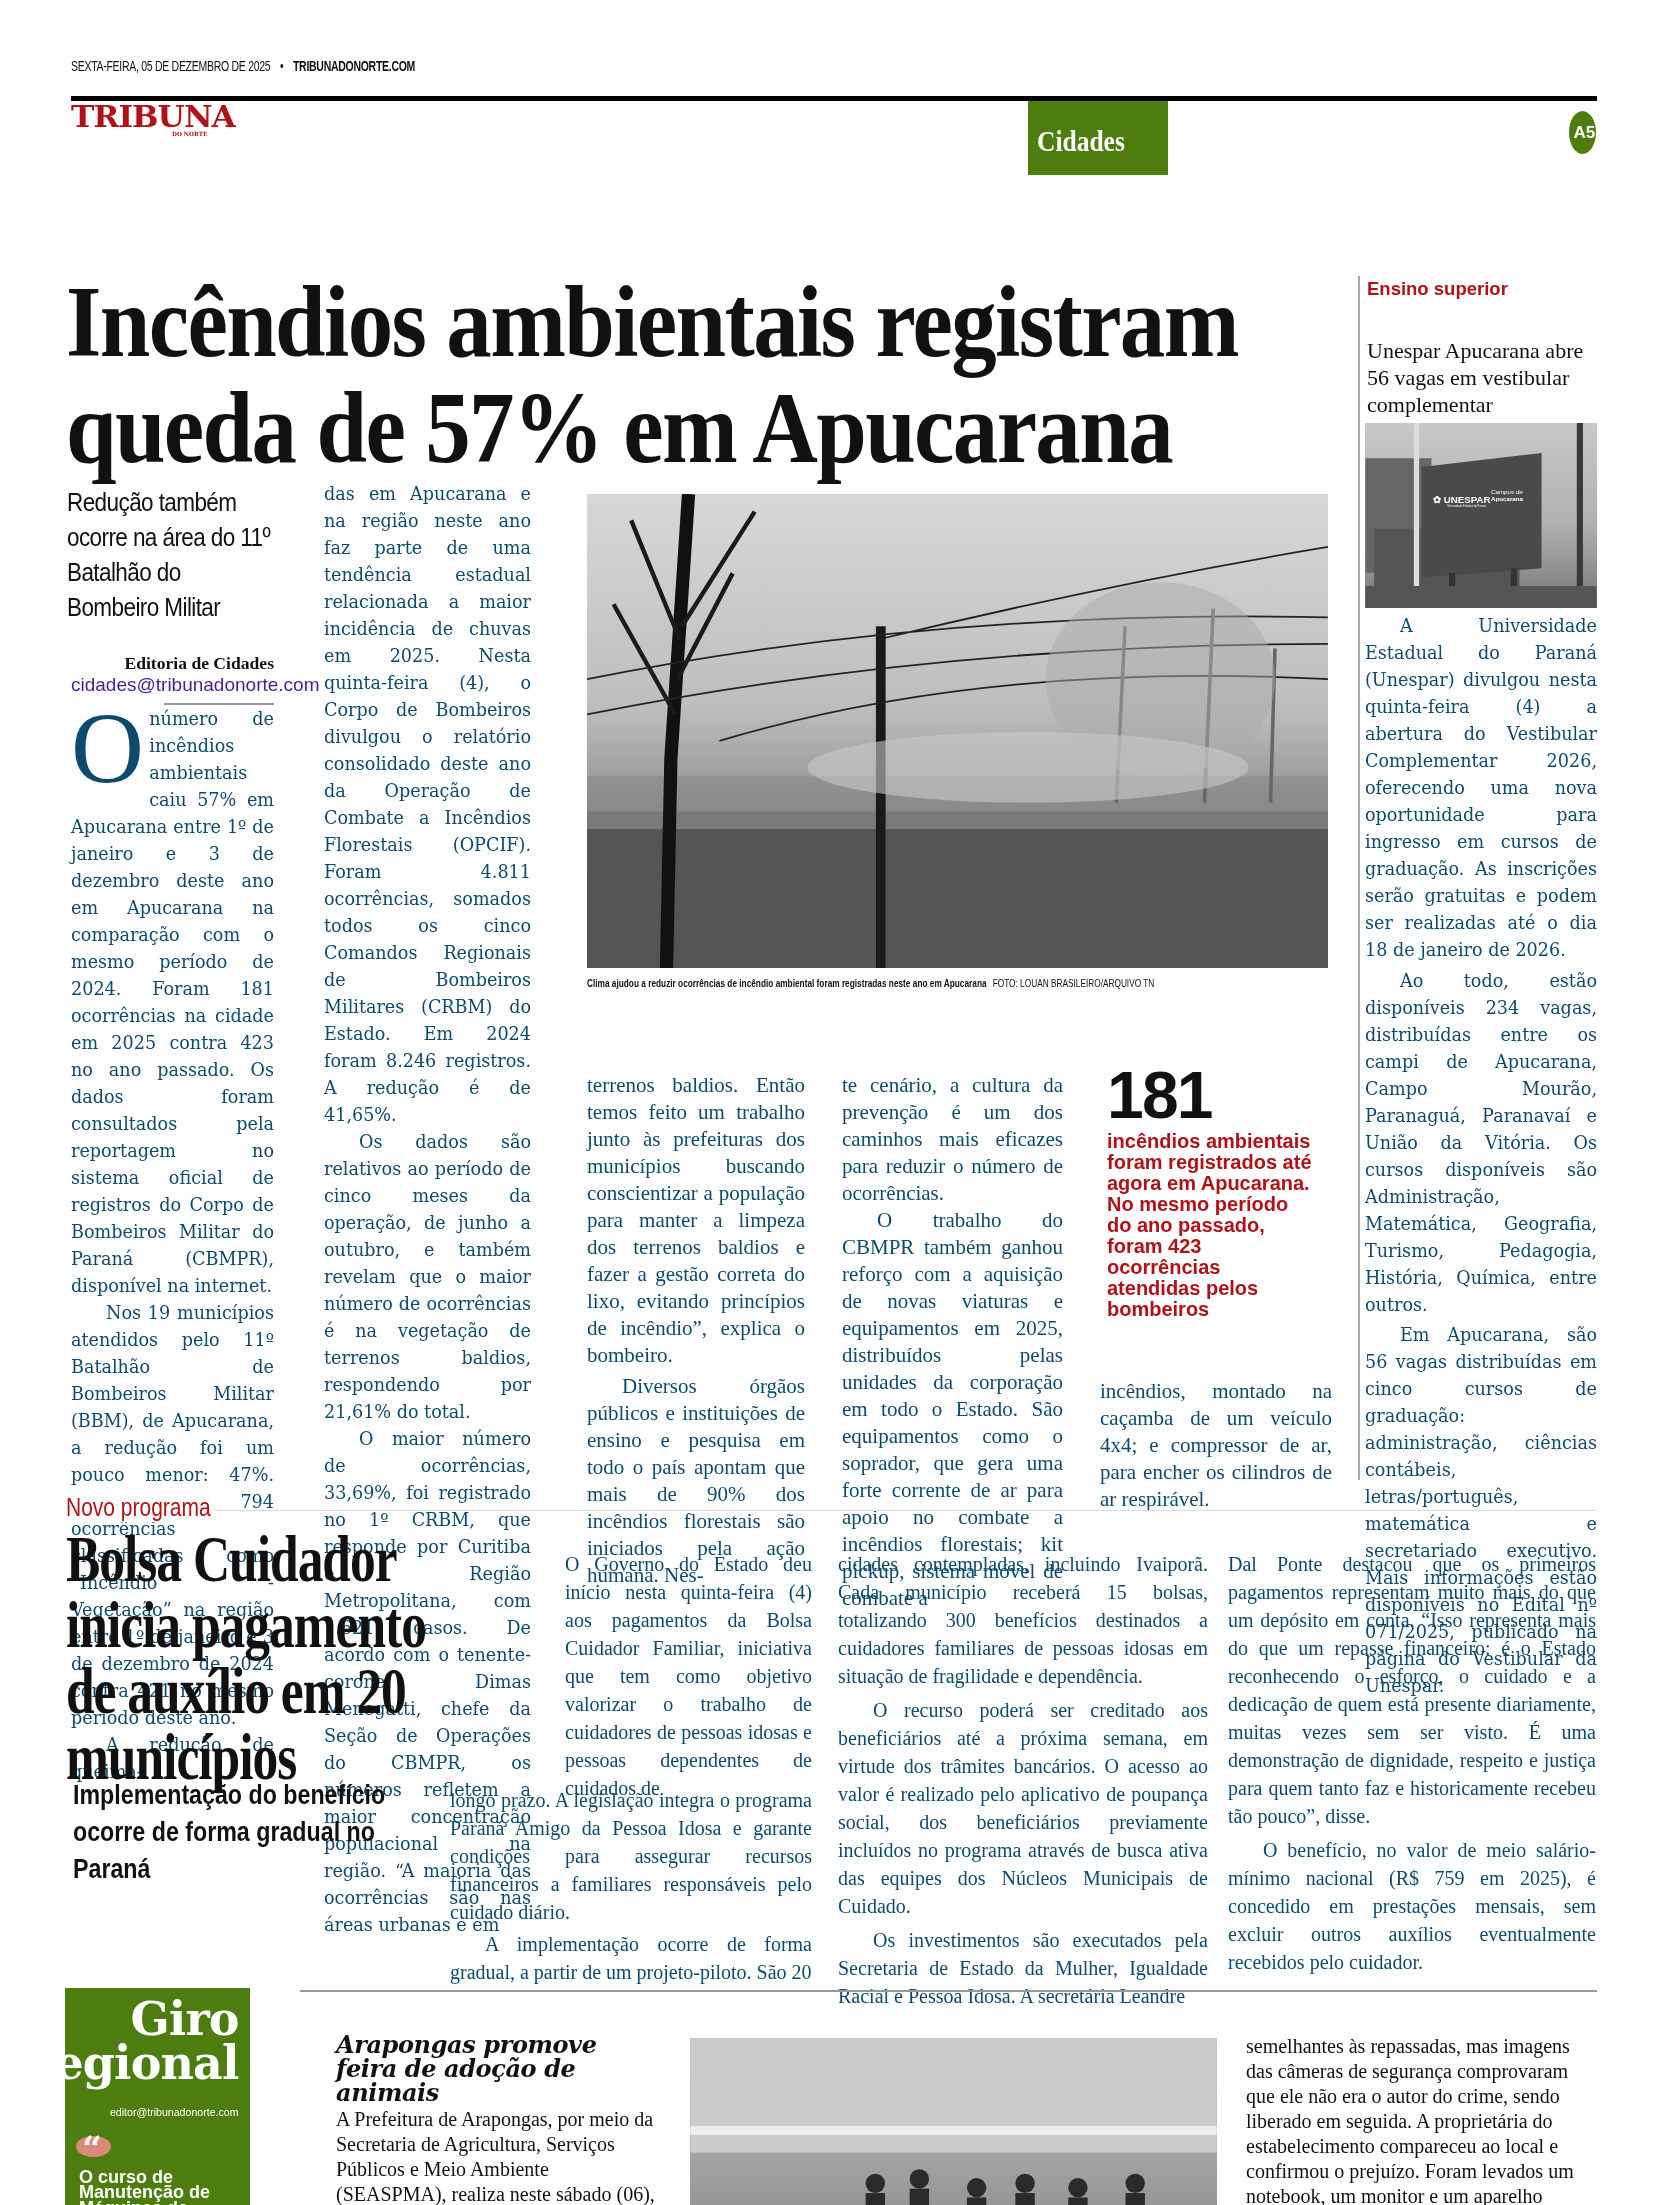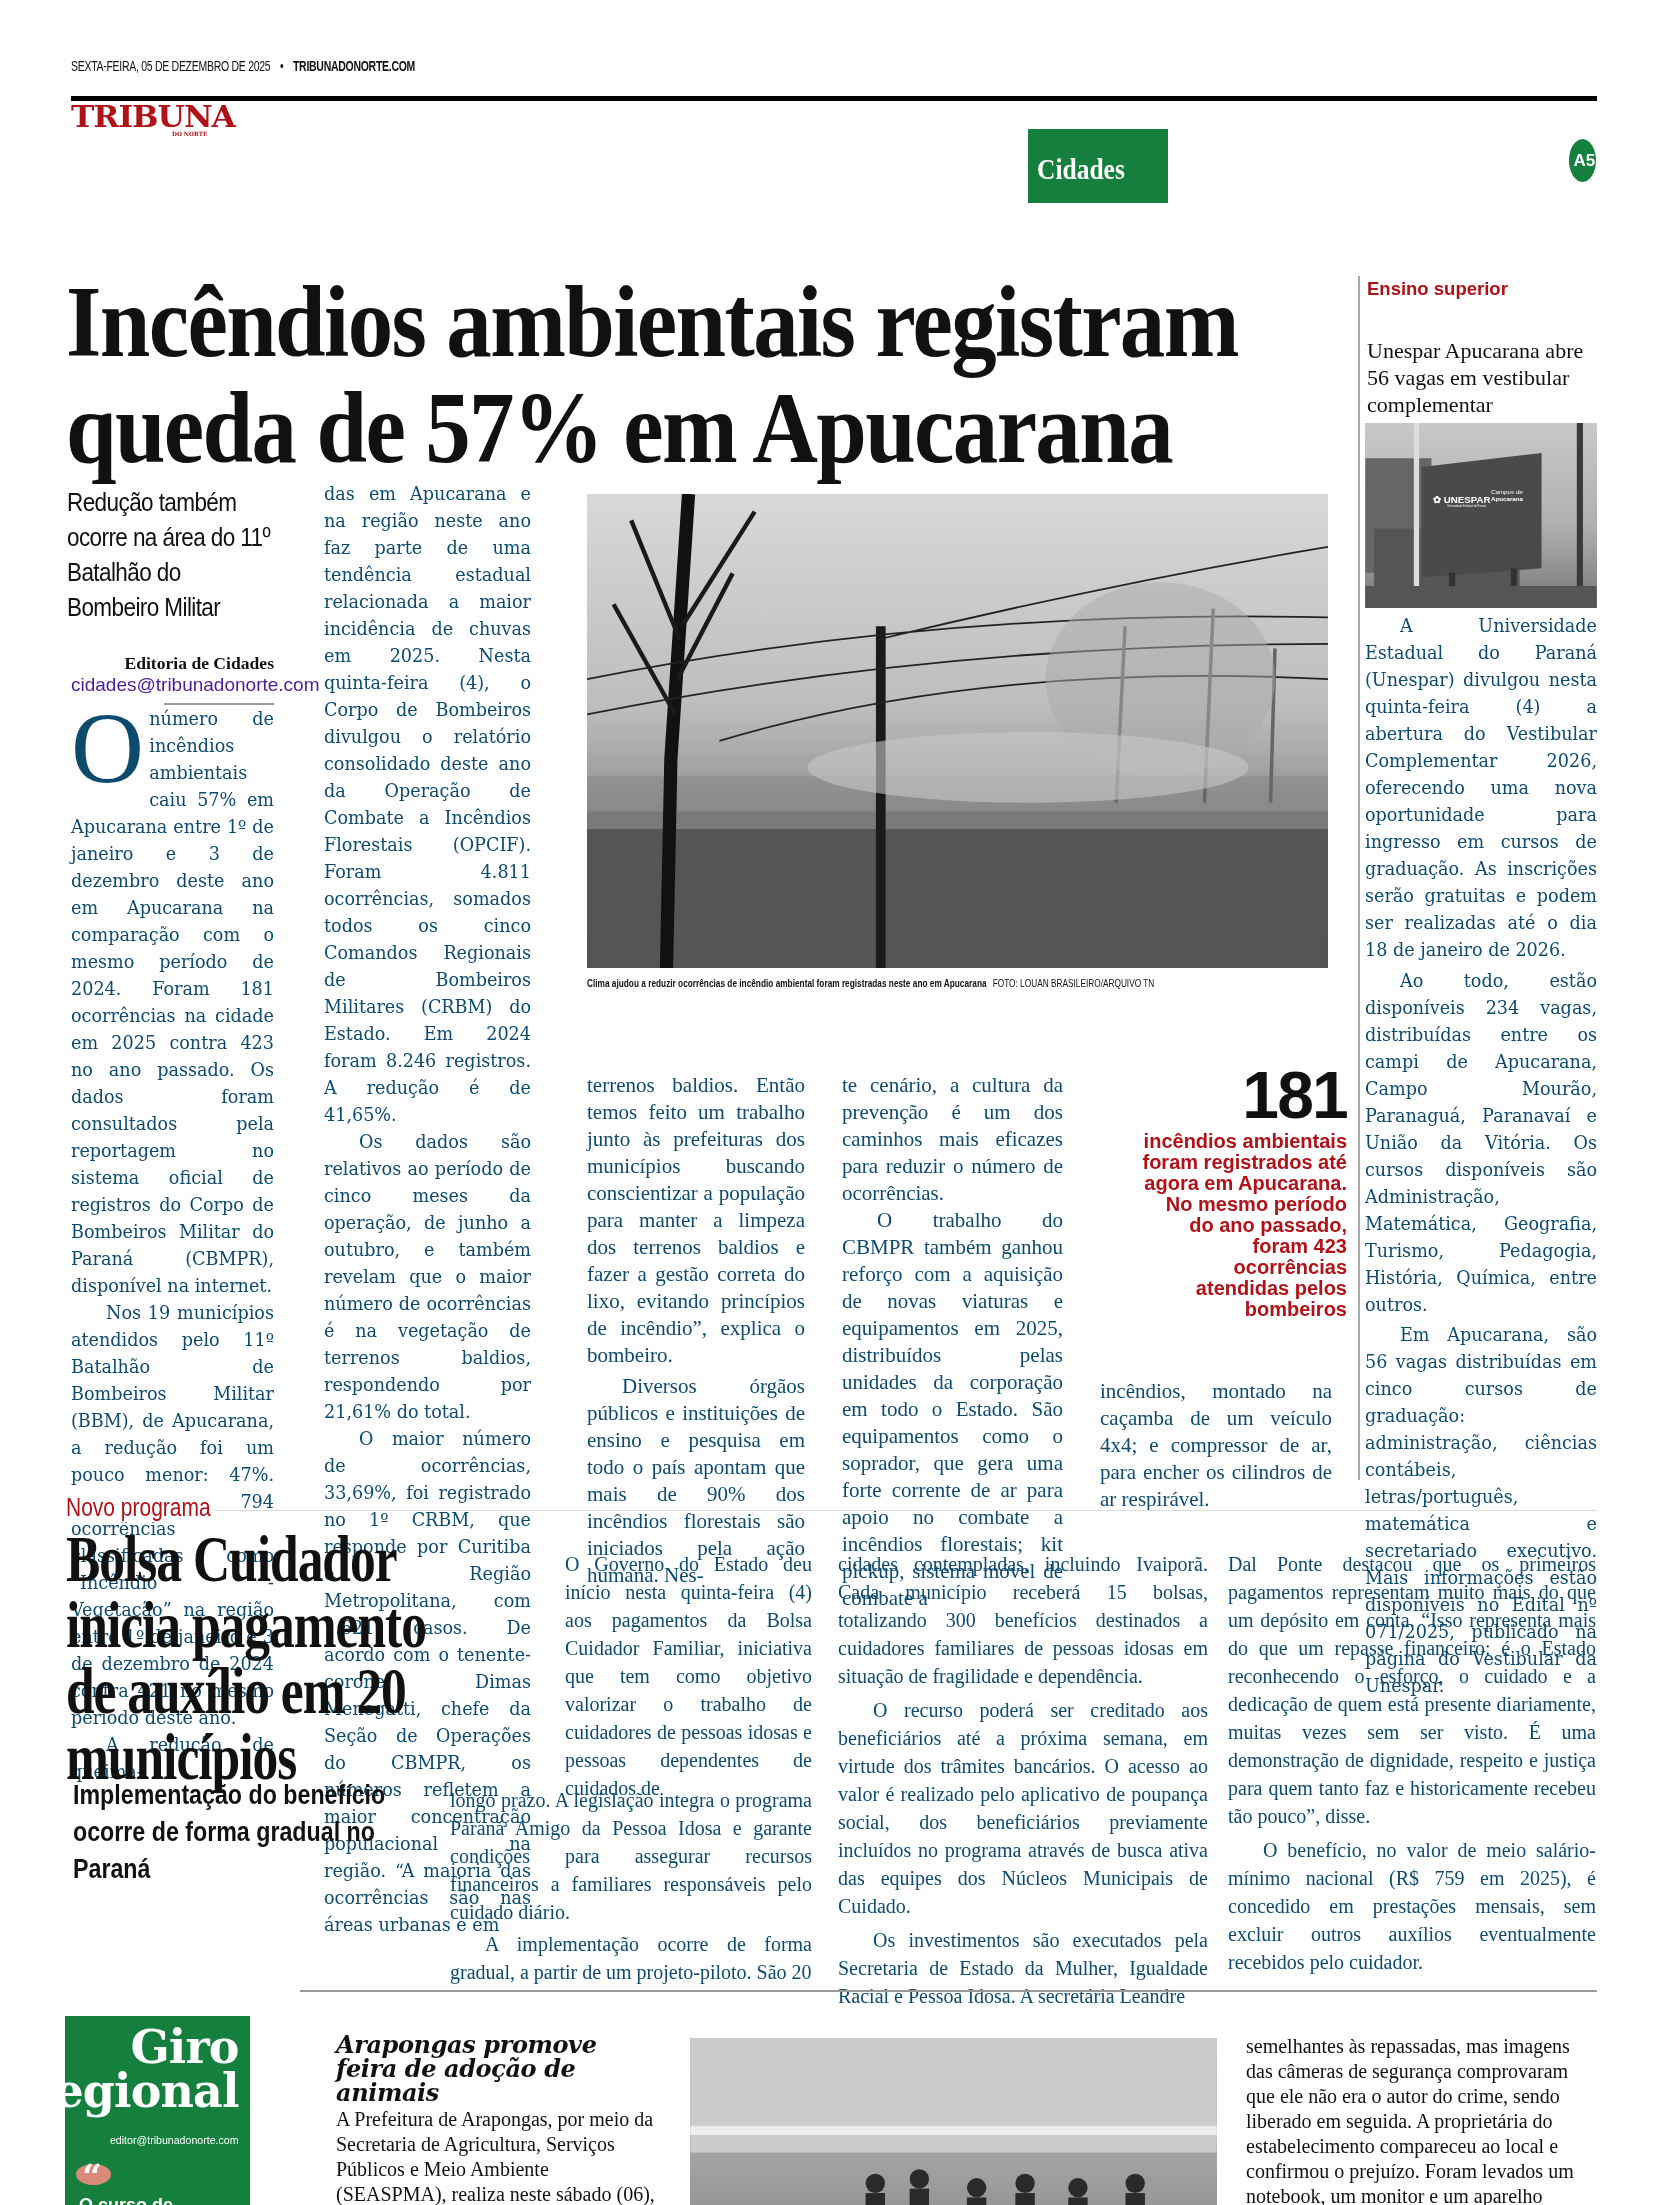--- a/index.html
+++ b/index.html
@@ -2,21 +2,21 @@
 <html style="font-size:7px"><head>
 <meta charset="utf-8">
 <style>
   html, body { margin:0; padding:0; background:#fff; }
   body { width:1667px; height:2840px; position:relative; overflow:hidden; font-family:"DejaVu Serif", serif; color:#111; }
   .abs { position:absolute; }
   .cond { font-family:"Liberation Sans", sans-serif; }
   .serif { font-family:"Liberation Serif", serif; }
   .dserif { font-family:"DejaVu Serif", serif; }
   .red { color:#b01218; }
-  .bg-red { background:#15803d;margin-top:28px; }
+  .bg-red { background:#4d7c0f; }
   .body-text { font-family:"Liberation Serif", serif; font-size:22px; line-height:29px; text-align:justify; color:#0c4a6e; }
   .body-text p { margin:0; text-indent:0; }
   .body-text p.ind { text-indent:35px; }
   .giro-text { font-family:"Liberation Serif", serif; font-size:20px; line-height:25px; color:#111; }
   .giro-head { font-family:"DejaVu Serif", serif; font-style:italic; font-weight:bold; font-size:24px; line-height:24px; margin:0; letter-spacing:-0.4px; }
   .photo { background:#888; overflow:hidden; }
 </style>
 </head>
 <body>
 
@@ -86,21 +86,21 @@
 <div class="abs body-text" style="left:587px; top:1072px; width:218px; font-family:'Liberation Serif', serif; font-size:21px; line-height:27px;">
   <p>terrenos baldios. Então temos feito um trabalho junto às prefeituras dos municípios buscando conscientizar a população para manter a limpeza dos terrenos baldios e fazer a gestão correta do lixo, evitando princípios de incêndio”, explica o bombeiro.</p>
   <p class="ind" style="margin-top:4.4px;">Diversos órgãos públicos e instituições de ensino e pesquisa em todo o país apontam que mais de 90% dos incêndios florestais são iniciados pela ação humana. Nes-</p>
 </div>
 
 <div class="abs body-text" style="left:842px; top:1072px; width:221px; font-family:'Liberation Serif', serif; font-size:21px; line-height:27px;">
   <p>te cenário, a cultura da prevenção é um dos caminhos mais eficazes para reduzir o número de ocorrências.</p>
   <p class="ind">O trabalho do CBMPR também ganhou reforço com a aquisição de novas viaturas e equipamentos em 2025, distribuídos pelas unidades da corporação em todo o Estado. São equipamentos como o soprador, que gera uma forte corrente de ar para apoio no combate a incêndios florestais; kit pickup, sistema móvel de combate a</p>
 </div>
 
-<div class="abs" style="left:1140px; top:1067px; width:207px; text-align:right;">
+<div class="abs" style="left:1107px; top:1067px; width:207px; ">
   <div class="cond" style="font-weight:bold; font-size:66px; line-height:57px; letter-spacing:-1.8px;">181</div>
   <div class="cond red" style="font-weight:bold; font-size:20px; line-height:21px; margin-top:7px;">incêndios ambientais foram registrados até agora em Apucarana. No mesmo período do ano passado, foram 423 ocorrências atendidas pelos bombeiros</div>
 </div>
 
 <div class="abs body-text" style="left:1100px; top:1354px; width:232px; font-family:'Liberation Serif', serif; font-size:21px; line-height:27px;margin-top:24px;">
   <p>incêndios, montado na caçamba de um veículo 4x4; e compressor de ar, para encher os cilindros de ar respirável.</p>
 </div>
 
 <div class="abs" style="left:1358px; top:276px; width:1.8px; height:1204px; background:#aaa;"></div>
 <div class="abs cond red" style="left:1367px; top:278px; font-weight:bold; font-size:18.5px;">Ensino superior</div>

